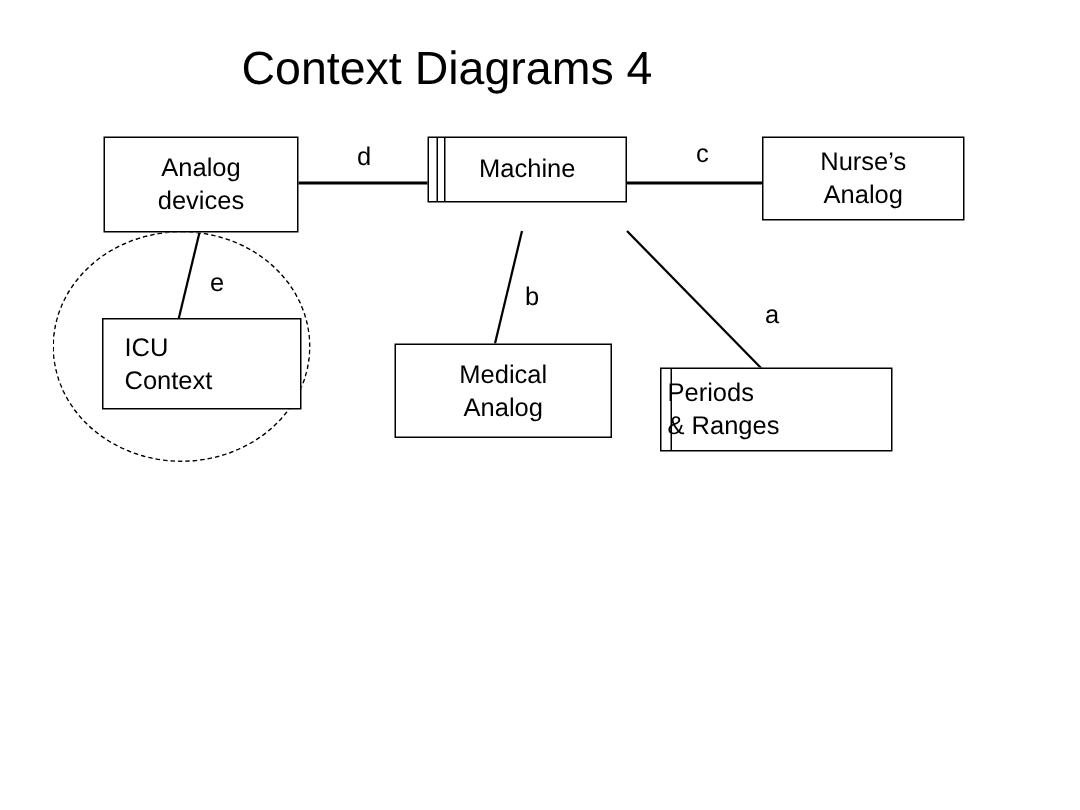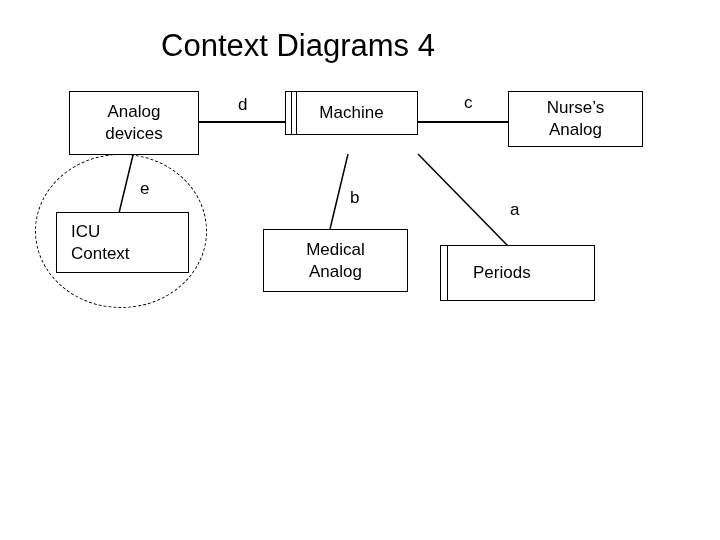--- a/index.html
+++ b/index.html
@@ -152,28 +152,29 @@
   <div class="box" style="left:285px; top:91px; width:133px; height:44px;">
     <span class="machine-bars"></span>
     <span class="line">Machine</span>
   </div>
 
   <div class="box" style="left:508px; top:91px; width:135px; height:56px;">
     <span class="line">Nurse’s</span>
     <span class="line">Analog</span>
   </div>
 
-  <div class="box" style="left:56px; top:212px; width:133px; height:61px; align-items:flex-start; padding-left:14px;text-align:center;">
+  <div class="box" style="left:68px; top:212px; width:133px; height:61px; align-items:flex-start; padding-left:14px;text-align:center;">
     <span class="line">ICU</span>
     <span class="line">Context</span>
   </div>
 
   <div class="box" style="left:263px; top:229px; width:145px; height:63px;">
     <span class="line">Medical</span>
     <span class="line">Analog</span>
   </div>
 
-  <div class="box" style="left:440px; top:245px; width:155px; height:56px; align-items:flex-start; padding-left:32px;">
+  <div class="box" style="left:440px; top:245px; width:155px; height:56px; align-items:flex-start; padding-left:4px;">
     <span class="designed-bar"></span>
     <span class="line">Periods</span>
+    <span class="line">&amp; Ranges</span>
   </div>
 
 </div>
 
 </body></html>

